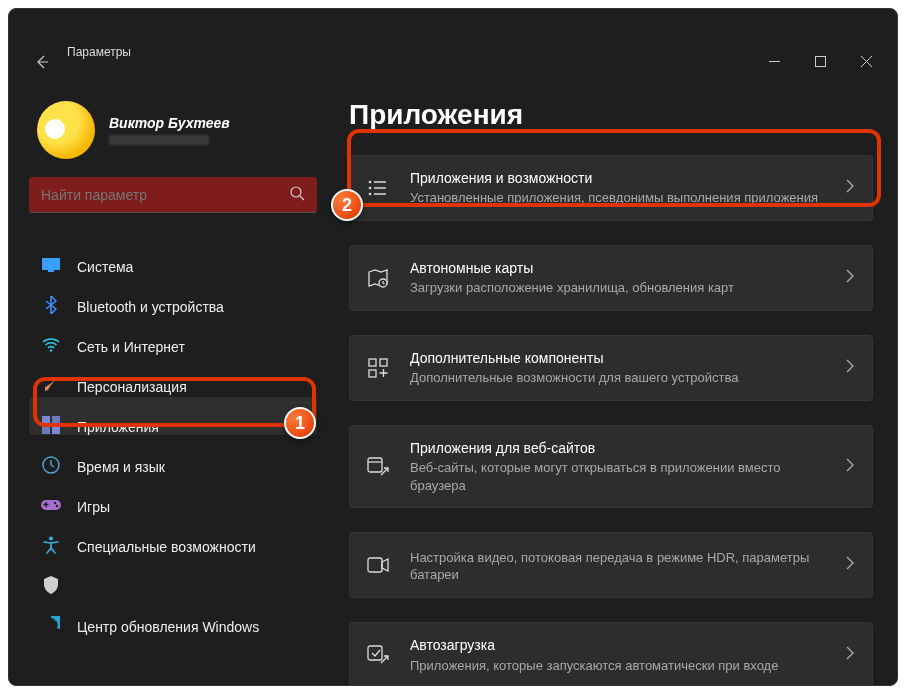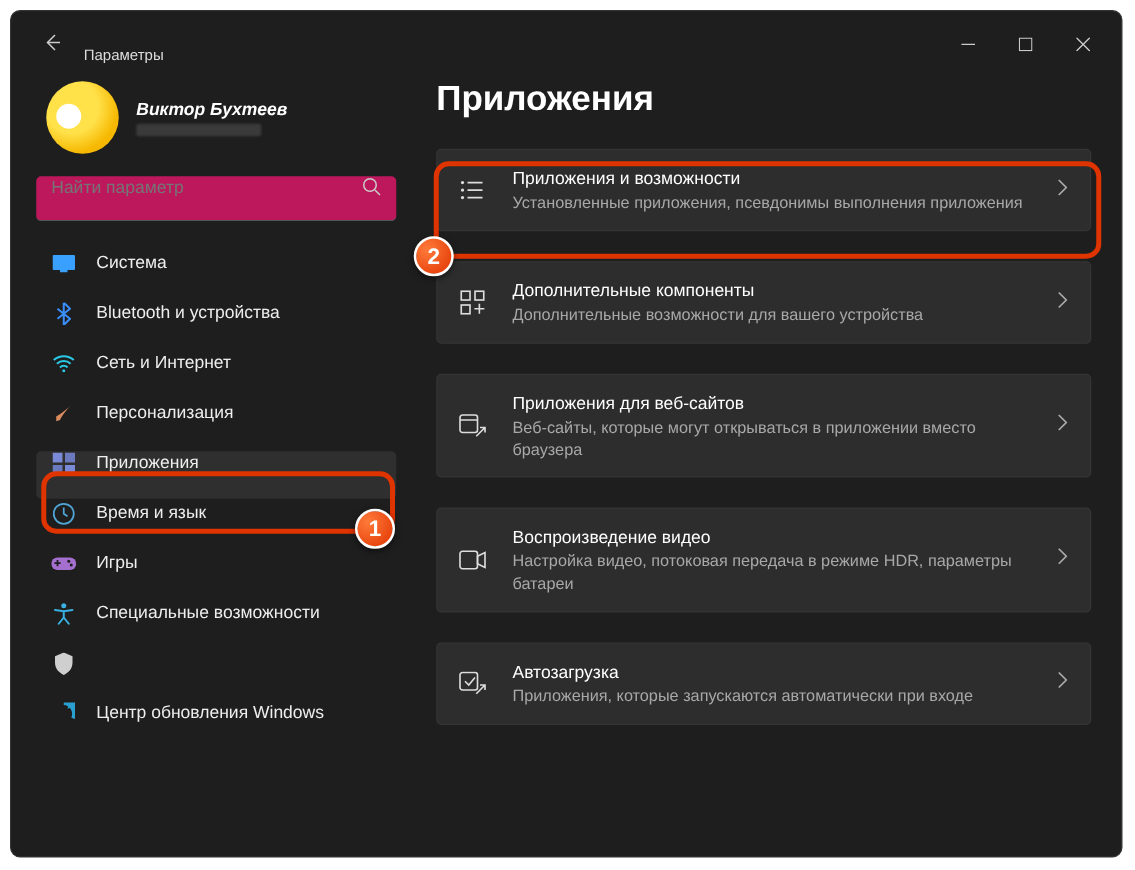--- a/index.html
+++ b/index.html
@@ -11,22 +11,23 @@
   }
   .window {
     position: absolute; top: 8px; left: 8px;
     width: 890px; height: 678px;
     background: #1e1e1e; color: #fff;
     border-radius: 8px;
     border: 1px solid #333;
     overflow: hidden;
   }
   .titlebar {
-    height: 42px; display: flex; align-items: flex-end;
+    height: 42px; display: flex; align-items: flex-start;
     padding: 0 8px 0 16px;
+    margin-top: 36px;
   }
   .back-btn {
     width: 34px; height: 34px; display: flex; align-items: center; justify-content: center;
     color: #ccc; border-radius: 4px;
   }
   .title { font-size: 12px; color: #ddd; margin-left: 8px; flex: 1; }
   .winctrls { display: flex; }
   .winbtn { width: 46px; height: 32px; display:flex; align-items:center; justify-content:center; color:#ccc; }
   .body { display: flex; height: calc(100% - 42px); }
   .sidebar { width: 318px; padding: 4px 10px 10px 20px; }
@@ -36,32 +37,32 @@
     background: radial-gradient(circle at 35% 35%, #ffe14a 0 40%, #f6b800 70%);
     position: relative; overflow: hidden; flex-shrink: 0;
   }
   .avatar::after{
     content:""; position:absolute; left:8px; top:18px; width:20px; height:20px; border-radius:50%;
     background:#fff;
   }
   .uname { font-size: 14px; font-weight: 600; line-height: 1.2; font-style: italic; }
   .uemail { width: 100px; height: 10px; background: #3a3a3a; border-radius: 2px; margin-top: 4px; filter: blur(1px); }
   .search {
-    display: flex; align-items: flex-start; background: #be185d;
+    display: flex; align-items: center; background: #7f1d1d;
     border-radius: 4px; padding: 0 12px; height: 36px;
     border-bottom: 1px solid #555;
   }
   .search input {
     flex: 1; background: transparent; border: none; outline: none;
     color: #ccc; font-size: 14px;
   }
   .search-icon { color: #ccc; }
   .navlist { margin-top: 24px; display: flex; flex-direction: column; gap: 2px; }
   .navitem {
-    display: flex; align-items: flex-start; gap: 16px;
+    display: flex; align-items: flex-end; gap: 16px;
     height: 38px; padding: 0 12px; border-radius: 4px;
     font-size: 14px; color: #eee; cursor: pointer;
   }
   .navitem.selected { background: #2f2f2f; }
   .nav-icon { width: 20px; height: 20px; display:flex; align-items:center; justify-content:center; }
   .main { flex: 1; padding: 12px 24px 10px 22px; overflow-y: auto; }
   .page-title { font-size: 28px; font-weight: 600; margin-bottom: 24px; }
   .cards { display: flex; flex-direction: column; gap: 24px; }
   .card {
     display: flex; align-items: center; gap: 20px;
@@ -250,20 +251,38 @@
       <div class="card-sub">Установленные приложения, псевдонимы выполнения приложения</div>
     </div>
     <div class="chev">
       <svg width="8" height="14" viewBox="0 0 8 14">
                 <path d="M1 1l6 6-6 6" stroke="#aaa" stroke-width="1.4" fill="none"></path>
               </svg>
     </div>
           </div>
           <div class="card">
     <div class="card-icon">
+              <svg width="22" height="20" viewBox="0 0 22 20">
+                <path d="M2 4l6-2 6 2 6-2v14l-6 2-6-2-6 2z" stroke="#ddd" stroke-width="1.3" fill="none"></path>
+                <circle cx="16" cy="15" r="4" stroke="#ddd" stroke-width="1.3" fill="#2d2d2d"></circle>
+                <path d="M16 13v2l1.5 1" stroke="#ddd" stroke-width="1.2" fill="none"></path>
+              </svg>
+            </div>
+    <div class="card-txt">
+      <div class="card-title">Автономные карты</div>
+      <div class="card-sub">Загрузки расположение хранилища, обновления карт</div>
+    </div>
+    <div class="chev">
+      <svg width="8" height="14" viewBox="0 0 8 14">
+                <path d="M1 1l6 6-6 6" stroke="#aaa" stroke-width="1.4" fill="none"></path>
+              </svg>
+    </div>
+          </div>
+          <div class="card">
+    <div class="card-icon">
               <svg width="20" height="20" viewBox="0 0 20 20">
                 <rect x="1" y="1" width="7" height="7" stroke="#ddd" stroke-width="1.3" fill="none"></rect>
                 <rect x="12" y="1" width="7" height="7" stroke="#ddd" stroke-width="1.3" fill="none"></rect>
                 <rect x="1" y="12" width="7" height="7" stroke="#ddd" stroke-width="1.3" fill="none"></rect>
                 <path d="M15.5 11v8M11.5 15h8" stroke="#ddd" stroke-width="1.3"></path>
               </svg>
             </div>
     <div class="card-txt">
       <div class="card-title">Дополнительные компоненты</div>
       <div class="card-sub">Дополнительные возможности для вашего устройства</div>
@@ -293,21 +312,20 @@
     </div>
           </div>
           <div class="card">
     <div class="card-icon">
               <svg width="22" height="16" viewBox="0 0 22 16">
                 <rect x="1" y="1" width="14" height="14" rx="2" stroke="#ddd" stroke-width="1.3" fill="none"></rect>
                 <path d="M15 5l6-3v12l-6-3z" stroke="#ddd" stroke-width="1.3" fill="none"></path>
               </svg>
             </div>
     <div class="card-txt">
-      <div class="card-title">Воспроизведение видео</div>
       <div class="card-sub">Настройка видео, потоковая передача в режиме HDR, параметры батареи</div>
     </div>
     <div class="chev">
       <svg width="8" height="14" viewBox="0 0 8 14">
                 <path d="M1 1l6 6-6 6" stroke="#aaa" stroke-width="1.4" fill="none"></path>
               </svg>
     </div>
           </div>
           <div class="card">
     <div class="card-icon">

